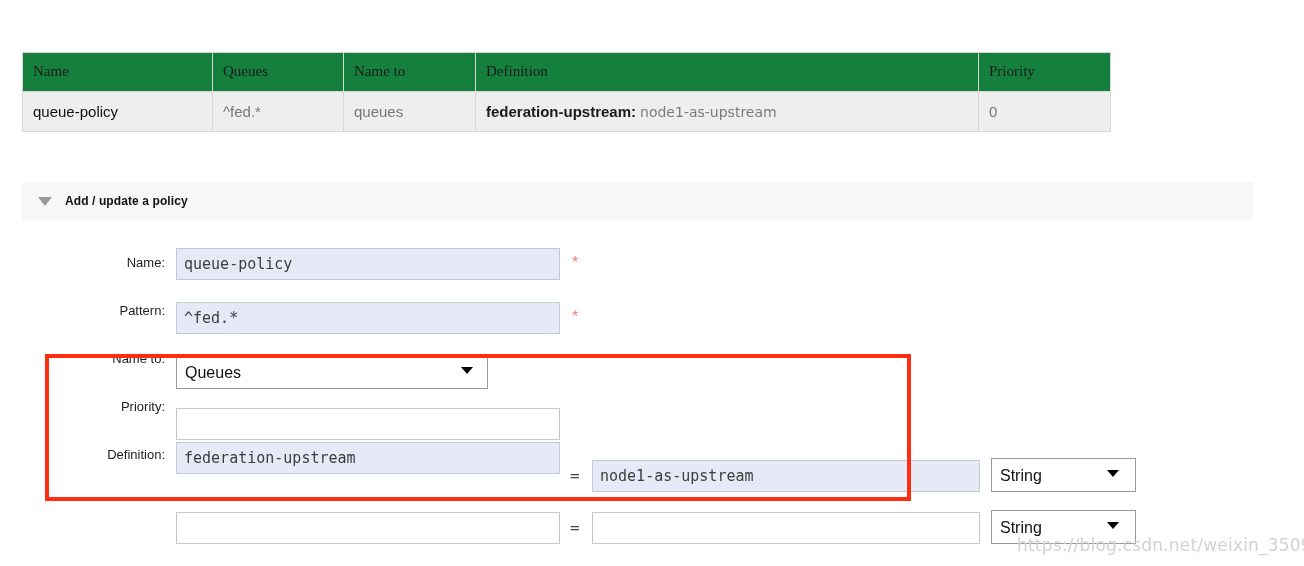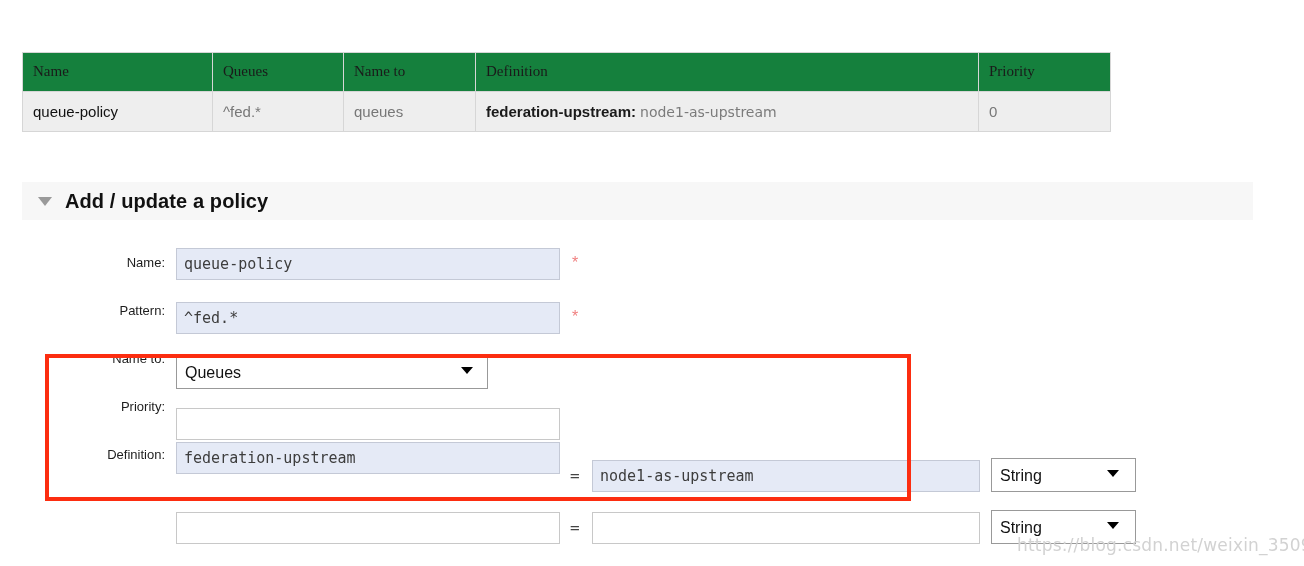--- a/index.html
+++ b/index.html
@@ -87,21 +87,21 @@
     height: 0;
     border-left: 7px solid transparent;
     border-right: 7px solid transparent;
     border-top: 9px solid #9a9a9a;
     margin-left: 16px;
     margin-right: 13px;
     flex: 0 0 auto;
   }
   .section-title {
     font-weight: bold;
-    font-size: 20px;
+    font-size: 12px;
     color: #111111;
     letter-spacing: 0.1px;
   }
 
   
   .form {
     position: absolute;
     left: 0;
     top: 248px;
     width: 1304px;

